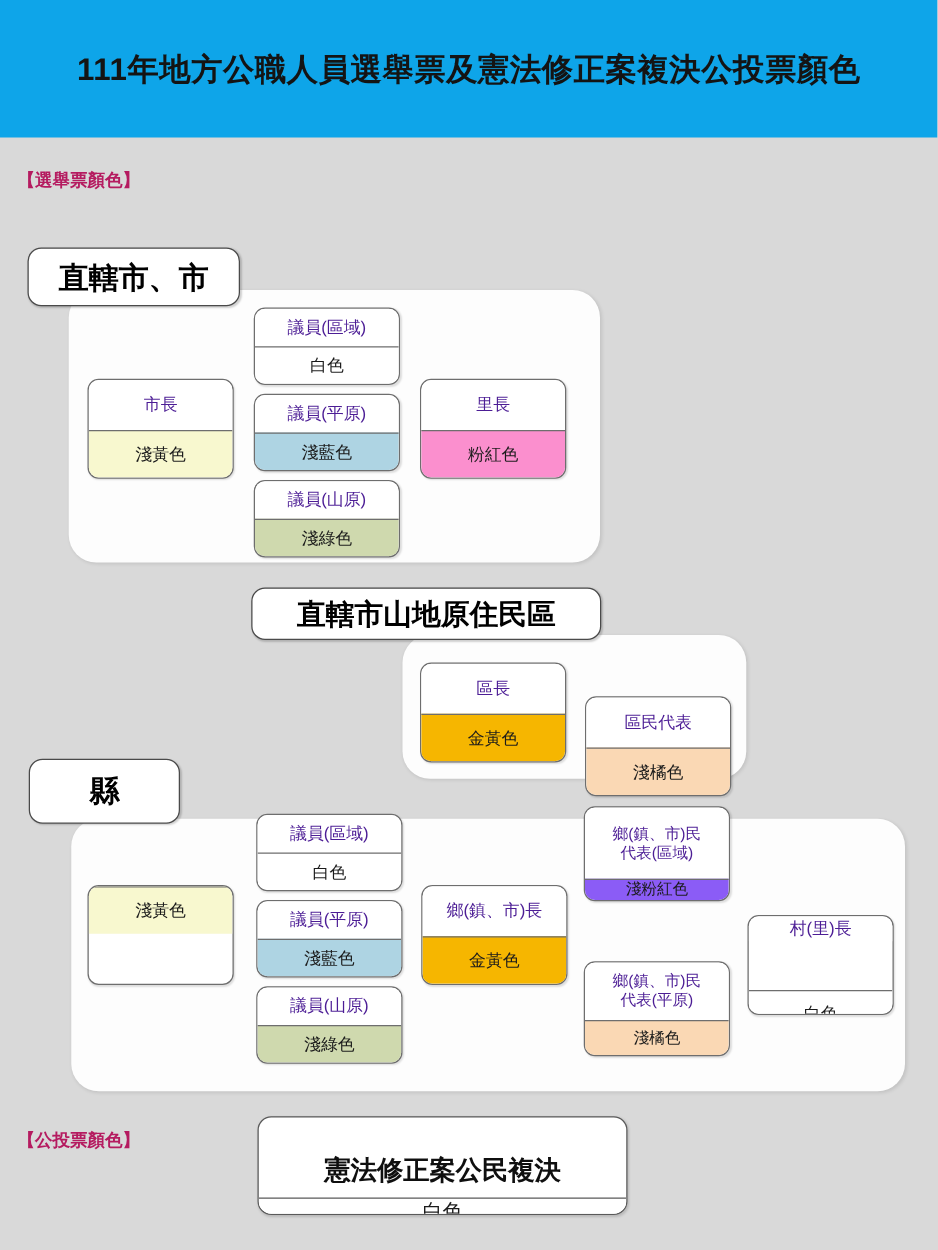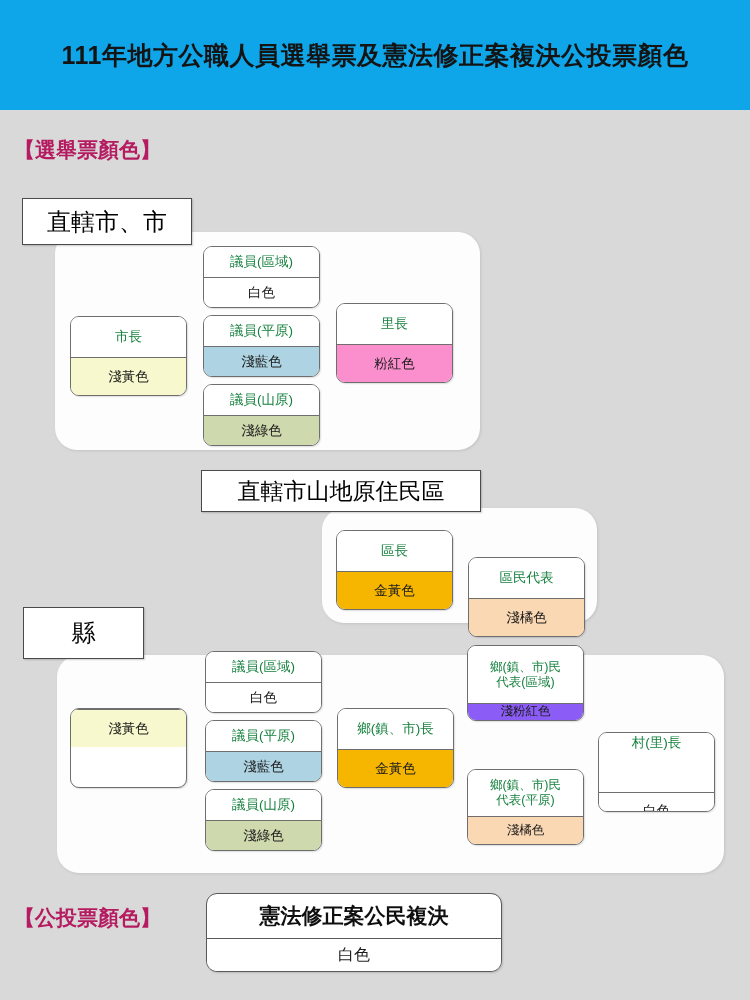--- a/index.html
+++ b/index.html
@@ -19,32 +19,32 @@
     display: flex; align-items: center; justify-content: center;
   }
   .header-title {
     font-size: 25px; font-weight: bold; color: #141414;
     letter-spacing: 0.5px; white-space: nowrap;
   }
 
   
   .section-heading {
     position: absolute;
-    font-size: 21px; font-weight: bold; color: #b51b60;
+    font-size: 14px; font-weight: bold; color: #b51b60;
     white-space: nowrap; letter-spacing: 0px;
   }
 
   
   .group-pill {
     position: absolute;
     background: #ffffff;
     border: 1.6px solid #4a4a4a;
-    border-radius: 0;
-    display: flex; align-items: center; justify-content: center;
-    font-weight: normal; color: #000;
+    border-radius: 11px;
+    display: flex; align-items: center; justify-content: center;
+    font-weight: bold; color: #000;
     z-index: 5;
     box-shadow: 1px 1px 1.5px rgba(0,0,0,0.18);
   }
 
   
   .group-panel {
     position: absolute;
     background: #fdfdfd;
     border-radius: 22px;
     z-index: 1;
@@ -59,21 +59,21 @@
     border-radius: 9px;
     z-index: 3;
     overflow: hidden;
     display: flex; flex-direction: column;
     box-shadow: 1px 1px 1.5px rgba(0,0,0,0.13);
   }
   .card-title {
     flex: 1 1 auto;
     display: flex; align-items: center; justify-content: center;
     text-align: center;
-    font-size: 13.5px; color: #15803d; line-height: 1.18;
+    font-size: 13.5px; color: #4c1d95; line-height: 1.18;
     padding: 2px 3px;
     background: #ffffff;
   }
   .card-color {
     flex: 0 0 auto;
     display: flex; align-items: center; justify-content: center;
     font-size: 13.5px; color: #1b1b1b;
     border-top: 1.3px solid #6e6e6e;
   }
 
@@ -83,21 +83,21 @@
     background: #fff;
     border: 1.6px solid #5a5a5a;
     border-radius: 11px;
     overflow: hidden;
     display: flex; flex-direction: column;
     box-shadow: 1px 1px 2px rgba(0,0,0,0.15);
   }
   .ref-title {
     flex: 0 0 44px;
     display: flex; align-items: center; justify-content: center;
-    font-size: 21px; font-weight: bold; color: #0f0f0f;
+    font-size: 21px; font-weight: bold; color: #0f0f0f; margin-top: 20px;
   }
   .ref-color {
     flex: 1 1 auto;
     display: flex; align-items: center; justify-content: center;
     font-size: 16px; color: #1b1b1b;
     border-top: 1.4px solid #5a5a5a;
     background: #fff;
   }
 </style>
 </head>
@@ -110,21 +110,21 @@
   </div>
 
   <div class="section-heading" style="left:14px; top:136px;">【選舉票顏色】</div>
 
   <div class="group-panel" style="left:55px; top:232px; width:425px; height:218px;"></div>
 
   <div class="group-pill" style="left:22px; top:198px; width:170px; height:47px; font-size:24px;">
     <span>直轄市、市</span>
   </div>
 
-  <div class="card" style="left:70px; top:303px; width:117px; height:80px;margin-top:13px;">
+  <div class="card" style="left:70px; top:303px; width:117px; height:80px;">
     <div class="card-title">市長</div>
     <div class="card-color" style="height:38px; background:#f8f8cf;">
       <span>淺黃色</span>
     </div>
   </div>
 
   <div class="card" style="left:203px; top:246px; width:117px; height:62px;">
     <div class="card-title">議員(區域)</div>
     <div class="card-color" style="height:30px; background:#ffffff;">
       <span>白色</span>

